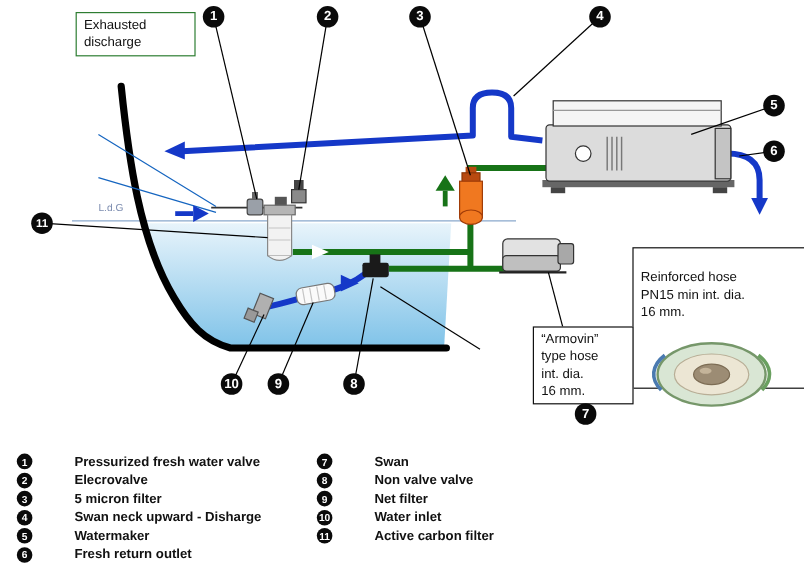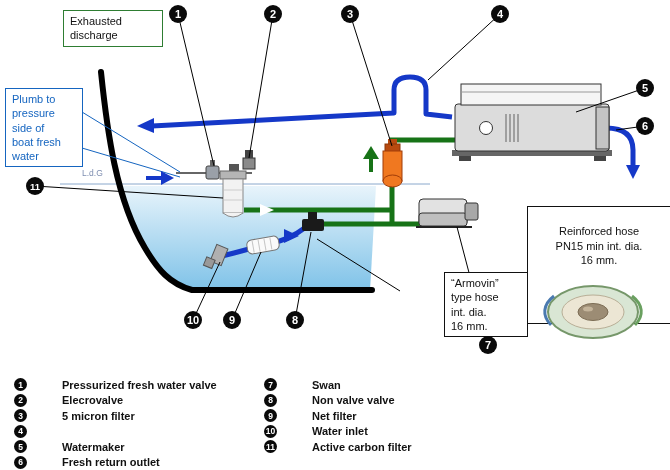--- a/index.html
+++ b/index.html
@@ -4,21 +4,21 @@
 <style>
   html,body{margin:0;padding:0;background:#fff;}
   .stage{position:relative;width:670px;height:470px;background:#fff;overflow:hidden;
          font-family:"Liberation Sans",sans-serif;color:#111;padding-left:15px;}
   svg{display:block;}
   .diagram-svg{position:absolute;left:0;top:0;z-index:1;}
   .box{position:absolute;background:#fff;font-size:11px;line-height:1.3;
        white-space:pre-line;z-index:4;padding:3px 6px;}
   .box-exhausted{left:63px;top:10px;width:86px;border:1.6px solid #2e7d32;}
   .box-plumb{left:5px;top:88px;width:64px;border:1.6px solid #1565c0;color:#1565c0;}
-  .box-reinforced{left:527px;top:206px;width:130px;height:110px;border:1.6px solid #111;text-align:center;}
+  .box-reinforced{left:527px;top:206px;width:130px;height:110px;border:1.6px solid #111;}
   .box-armovin{left:399px;top:272px;width:70px;border:1.2px solid #111;margin-left:45px;}
   .waterline-label{position:absolute;left:82px;top:168px;font-size:8.5px;color:#7d8db0;z-index:3;text-align:right;}
   .callout{position:absolute;width:18px;height:18px;border-radius:50%;background:#0a0a0a;
            color:#fff;font-size:11px;font-weight:bold;display:flex;align-items:center;
            justify-content:center;z-index:5;}
   .legend{position:absolute;left:0;top:377px;width:670px;z-index:4;}
   .legend-col{position:absolute;top:0;}
   .legend-col.left{left:14px;}
   .legend-col.right{left:264px;}
   .lrow{display:flex;align-items:center;gap:12px;height:15.5px;}
@@ -155,25 +155,20 @@
       <line x1="232" y1="320" x2="261" y2="252"></line>
       <line x1="193" y1="320" x2="220" y2="262"></line>
       <line x1="35" y1="186" x2="223" y2="198"></line>
       <line x1="400" y1="291" x2="317" y2="239"></line>
     </g>
   </svg>
 
   <div class="box box-exhausted">Exhausted
 discharge</div>
 
-  <div class="box box-plumb">Plumb to
-pressure
-side of
-boat fresh
-water</div>
 
   <div class="box box-reinforced">
     <div>Reinforced hose
 PN15 min int. dia.
 16 mm.</div>
     <svg class="hose-photo" width="118" height="58" viewBox="0 0 118 58">
       <ellipse cx="59" cy="29" rx="45" ry="26" fill="#d9e6d4" stroke="#76976a" stroke-width="2"></ellipse>
       <path d="M 20,13 A 45 26 0 0 0 17,42" fill="none" stroke="#4a7ab0" stroke-width="3"></path>
       <path d="M 98,13 A 45 26 0 0 1 101,42" fill="none" stroke="#6aa060" stroke-width="3"></path>
       <ellipse cx="59" cy="29" rx="31" ry="17" fill="#ece6d4" stroke="#b8ae96"></ellipse>
@@ -210,20 +205,21 @@
       <div class="lrow">
         <span class="lnum">2</span>
         <span class="llabel">Elecrovalve</span>
       </div>
       <div class="lrow">
         <span class="lnum">3</span>
         <span class="llabel">5 micron filter</span>
       </div>
       <div class="lrow">
         <span class="lnum">4</span>
+        <span class="llabel">Swan neck upward - Disharge</span>
       </div>
       <div class="lrow">
         <span class="lnum">5</span>
         <span class="llabel">Watermaker</span>
       </div>
       <div class="lrow">
         <span class="lnum">6</span>
         <span class="llabel">Fresh return outlet</span>
       </div>
     </div>

